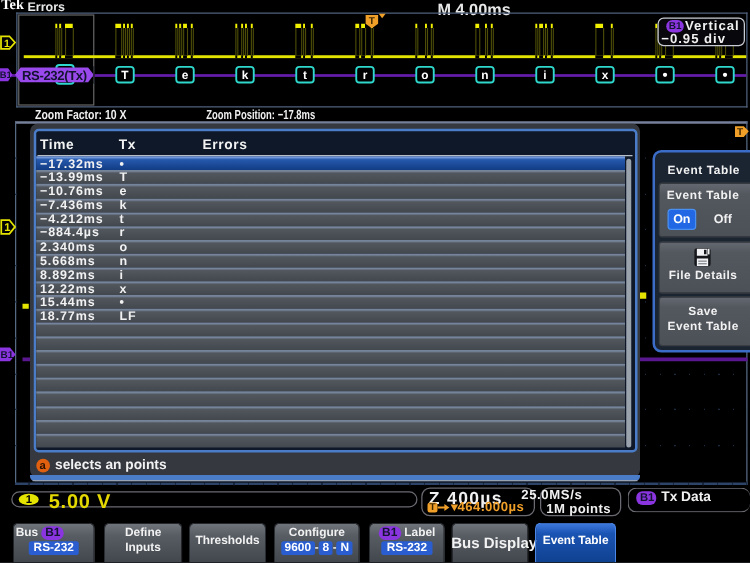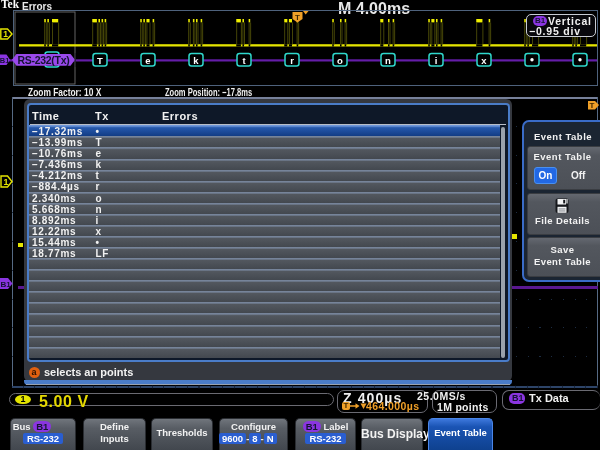--- a/index.html
+++ b/index.html
@@ -1,21 +1,21 @@
 <!DOCTYPE html>
 <html><head><meta charset="utf-8"><style>
 *{margin:0;padding:0;box-sizing:border-box}
 html,body{width:600px;height:450px;background:#000;font-family:"Liberation Sans",sans-serif;position:relative;overflow:hidden;-webkit-font-smoothing:antialiased;transform:translateZ(0)}
 .abs{position:absolute;white-space:nowrap}
 .b{font-weight:bold}
 </style></head><body>
 
 <div class="abs b" style="left:1px;top:-2px;font-size:11.5px;color:#fff;font-family:'Liberation Serif',serif">Tek</div>
 <div class="abs b" style="left:22px;top:0.5px;font-size:10px;color:#e8e8e8">Errors</div>
-<div class="abs b" style="left:338px;top:-0.5px;font-size:16px;color:#e8e8e8">M 4.00ms</div>
+<div class="abs b" style="left:350px;top:-0.5px;font-size:13px;color:#e8e8e8">M 4.00ms</div>
 
 <div class="abs" style="left:13px;top:10px;width:585px;height:1.2px;background:#4e627c"></div>
 <div class="abs" style="left:13px;top:10px;width:1.2px;height:76px;background:#4e627c"></div>
 <div class="abs" style="left:597px;top:10px;width:1.2px;height:76px;background:#4e627c"></div>
 <div class="abs" style="left:13px;top:85px;width:585px;height:1.2px;background:#4e627c"></div>
 <svg class="abs" style="left:0;top:0" width="600" height="100">
 <rect x="15" y="12" width="60" height="72" fill="none" stroke="#646464" stroke-width="1"></rect>
 <rect x="19" y="44.2" width="578" height="2.3" fill="#e4e400"></rect>
 <rect x="44.25" y="19" width="1.55" height="3.4" fill="#f0f000"></rect>
 <rect x="47.35" y="19" width="1.55" height="3.4" fill="#f0f000"></rect>
@@ -358,19 +358,19 @@
 
 <div class="abs" style="left:10px;top:418px;width:66px;height:32px;background:linear-gradient(180deg,#70757c 0%,#585d64 30%,#42474e 100%);border:1px solid #2a2d32;border-bottom:none;border-radius:5px 5px 0 0"></div>
 <div class="abs b" style="left:10px;top:420.5px;width:44px;text-align:center;font-size:9.5px;color:#f2f2f2">Bus <span style="background:#8a35e0;color:#141432;border-radius:6px;padding:0 3px">B1</span></div>
 <div class="abs b" style="left:10px;top:433px;width:66px;text-align:center;font-size:9.5px"><span style="background:#2a5ed0;color:#fff;border-radius:2px;padding:0 4px">RS-232</span></div>
 <div class="abs" style="left:83px;top:418px;width:63px;height:32px;background:linear-gradient(180deg,#70757c 0%,#585d64 30%,#42474e 100%);border:1px solid #2a2d32;border-bottom:none;border-radius:5px 5px 0 0"></div>
 <div class="abs b" style="left:83px;top:420.5px;width:63px;text-align:center;font-size:9.5px;line-height:12.5px;color:#f2f2f2">Define<br>Inputs</div>
 <div class="abs" style="left:151px;top:418px;width:62px;height:32px;background:linear-gradient(180deg,#70757c 0%,#585d64 30%,#42474e 100%);border:1px solid #2a2d32;border-bottom:none;border-radius:5px 5px 0 0"></div>
 <div class="abs b" style="left:151px;top:426.5px;width:62px;text-align:center;font-size:9.5px;color:#f2f2f2">Thresholds</div>
 <div class="abs" style="left:219px;top:418px;width:69px;height:32px;background:linear-gradient(180deg,#70757c 0%,#585d64 30%,#42474e 100%);border:1px solid #2a2d32;border-bottom:none;border-radius:5px 5px 0 0"></div>
 <div class="abs b" style="left:219px;top:420.5px;width:69px;text-align:center;font-size:9.5px;color:#f2f2f2">Configure</div>
-<div class="abs b" style="left:219px;top:433px;width:69px;text-align:left;font-size:9.5px;color:#f2f2f2"><span style="background:#2a5ed0;color:#fff;border-radius:2px;padding:0 3px">9600</span>-<span style="background:#2a5ed0;color:#fff;border-radius:2px;padding:0 3px">8</span>-<span style="background:#2a5ed0;color:#fff;border-radius:2px;padding:0 3px">N</span></div>
+<div class="abs b" style="left:219px;top:433px;width:69px;text-align:center;font-size:9.5px;color:#f2f2f2"><span style="background:#2a5ed0;color:#fff;border-radius:2px;padding:0 3px">9600</span>-<span style="background:#2a5ed0;color:#fff;border-radius:2px;padding:0 3px">8</span>-<span style="background:#2a5ed0;color:#fff;border-radius:2px;padding:0 3px">N</span></div>
 <div class="abs" style="left:295px;top:418px;width:61px;height:32px;background:linear-gradient(180deg,#70757c 0%,#585d64 30%,#42474e 100%);border:1px solid #2a2d32;border-bottom:none;border-radius:5px 5px 0 0"></div>
 <div class="abs b" style="left:295px;top:420.5px;width:61px;text-align:center;font-size:9.5px;color:#f2f2f2"><span style="background:#8a35e0;color:#141432;border-radius:6px;padding:0 3px">B1</span> Label</div>
 <div class="abs b" style="left:295px;top:433px;width:61px;text-align:center;font-size:9.5px"><span style="background:#2a5ed0;color:#fff;border-radius:2px;padding:0 4px">RS-232</span></div>
 <div class="abs" style="left:361px;top:418px;width:62px;height:32px;background:linear-gradient(180deg,#70757c 0%,#585d64 30%,#42474e 100%);border:1px solid #2a2d32;border-bottom:none;border-radius:5px 5px 0 0"></div>
 <div class="abs b" style="left:361px;top:426.5px;width:62px;font-size:12px;color:#f2f2f2">Bus Display</div>
 <div class="abs" style="left:428px;top:418px;width:65px;height:32px;background:linear-gradient(180deg,#3d78dc 0%,#1a54b4 25%,#0f418f 100%);border:1.5px solid #4a86e8;border-bottom:none;border-radius:5px 5px 0 0"></div>
 <div class="abs b" style="left:428px;top:426.5px;width:65px;text-align:center;font-size:9.5px;color:#fff">Event Table</div>
 </body></html>

